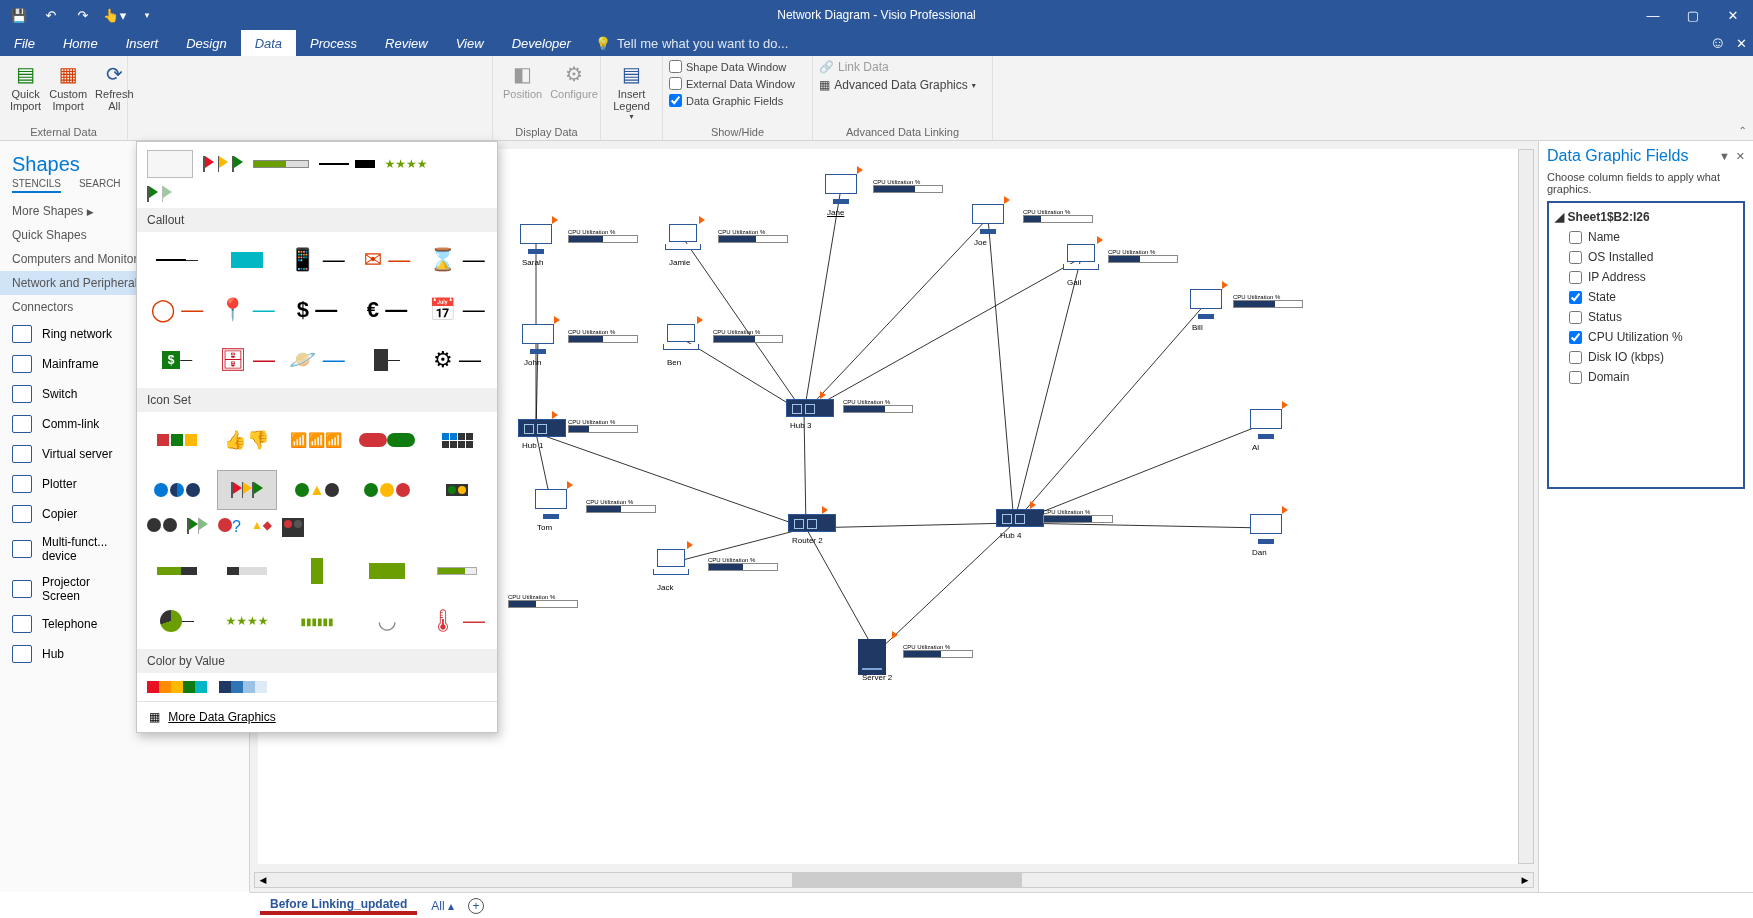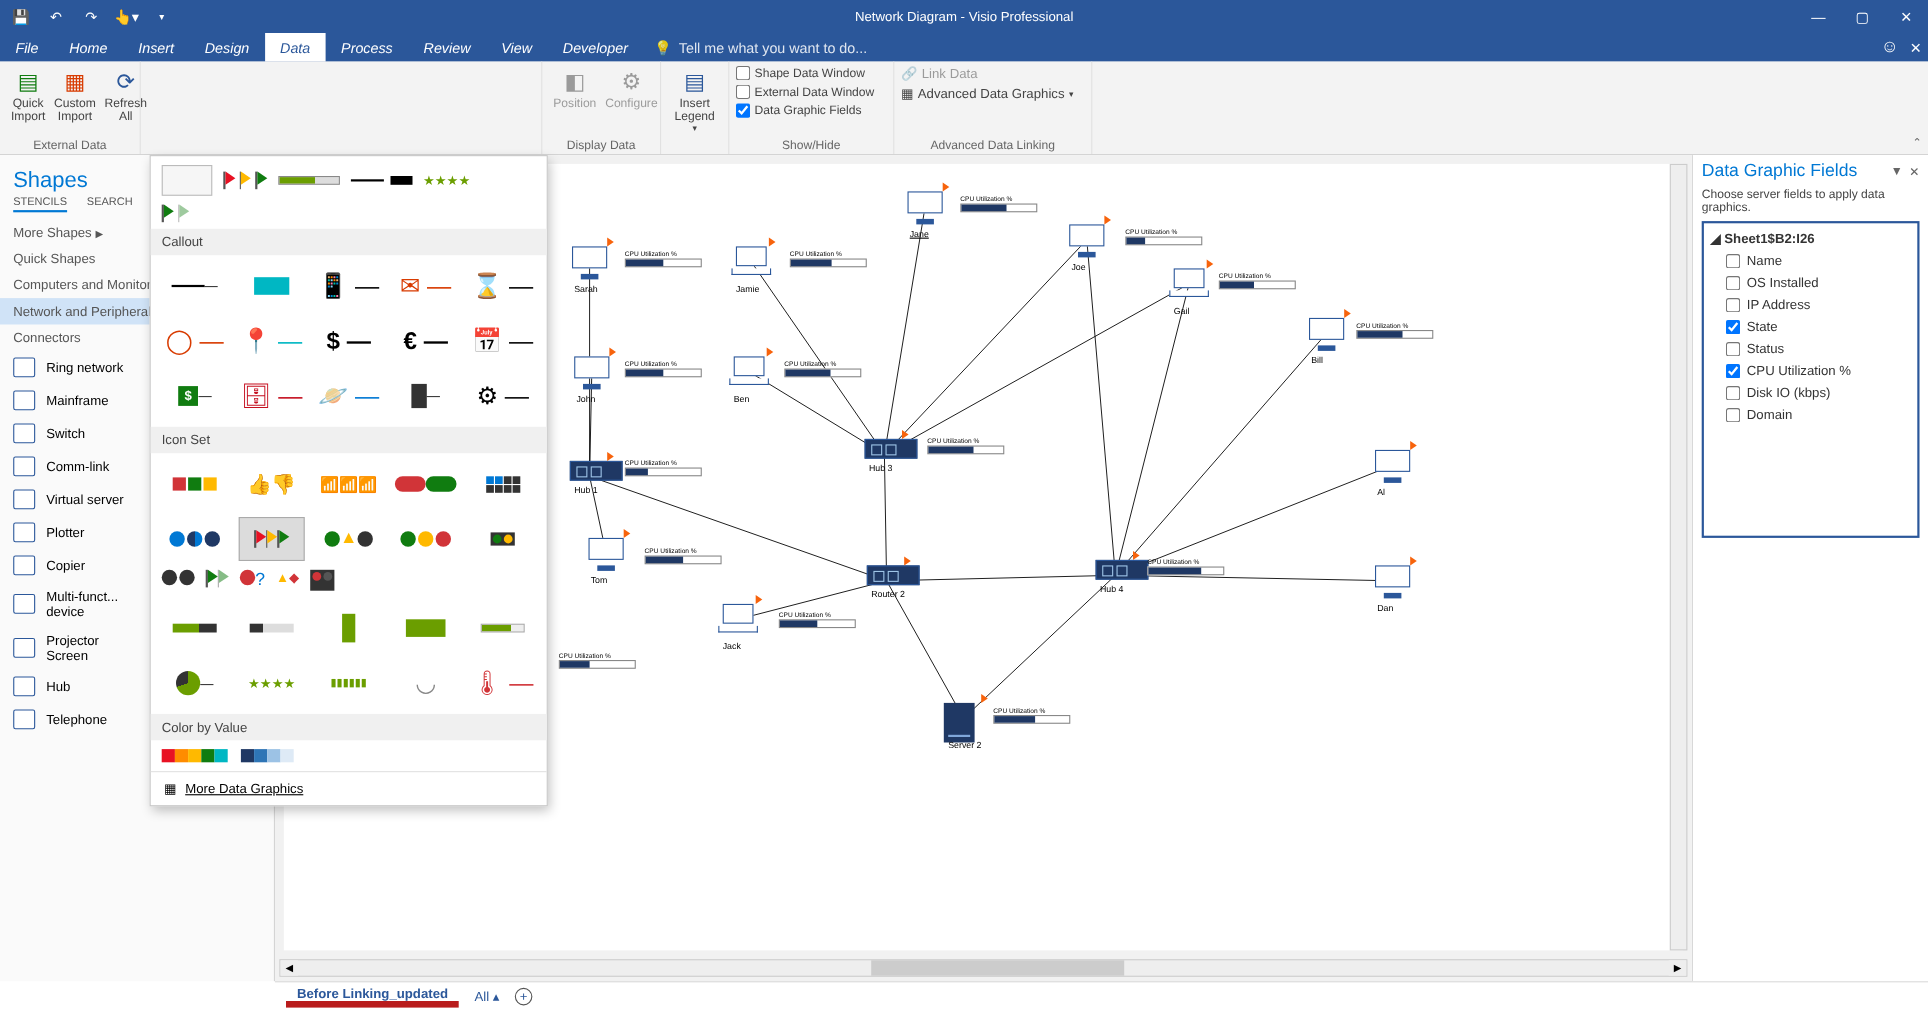--- a/index.html
+++ b/index.html
@@ -74,21 +74,21 @@
 .dgf-title { font-size: 16px; color: #0078d4; display: flex; align-items: center; }
 .dgf-title .acts { margin-left: auto; display: flex; gap: 6px; font-size: 11px; color: #666; }
 .dgf-desc { font-size: 11px; color: #444; margin: 6px 0; }
 .dgf-box { border: 2px solid #2b579a; padding: 4px 2px 100px 2px; }
 .dgf-src { font-weight: bold; padding: 3px 4px; }
 .dgf-field { display: flex; align-items: center; gap: 6px; padding: 3px 18px; }
 .dgf-field input { width: 13px; height: 13px; }
 
 
 .pagebar { height: 26px; display: flex; align-items: center; font-size: 12px; color: #2b579a; padding: 0 10px; gap: 14px; border-top: 1px solid #d4d4d4; background: #fff; }
-.pagebar .tabname { font-weight: 600; padding: 0 10px; border-bottom: 6px solid #b91c1c; }
+.pagebar .tabname { font-weight: 600; padding: 0 10px; border-bottom: 4px solid #b91c1c; }
 
 
 .flag { display: inline-block; width: 0; height: 0; border-top: 6px solid transparent; border-bottom: 6px solid transparent; }
 .flag.r { border-left: 9px solid #e81123; } .flag.y { border-left: 9px solid #ffb900; } .flag.g { border-left: 9px solid #107c10; }
 .flag-pole { display: inline-flex; align-items: flex-start; } .flag-pole::before { content: ""; width: 1.5px; height: 16px; background: #555; display: inline-block; }
 .sq { display:inline-block; width:12px; height:12px; }
 .dot { display:inline-block;width:14px;height:14px;border-radius:50%; }
 .pc-icon { width:36px; height:30px; position:relative; }
 .pc-icon .screen{position:absolute;left:2px;top:0;right:2px;height:20px;border:1.5px solid #2b579a;background:#fff;}
 .pc-icon .base{position:absolute;left:10px;right:10px;bottom:0;height:5px;background:#2b579a;}
@@ -295,35 +295,35 @@
 Screen</span>
           </div>
           <div class="shape-row" style="margin-left: auto; padding-right: 12px;">
             <div class="sicon"></div>
             <span>Bridge</span>
           </div>
         </div>
         <div style="display: flex;">
           <div class="shape-row">
             <div class="sicon"></div>
+            <span style="white-space:pre">Telephone</span>
+          </div>
+          <div class="shape-row" style="margin-left: auto; padding-right: 12px;">
+            <div class="sicon"></div>
+            <span>Cell phone</span>
+          </div>
+        </div>
+        <div style="display: flex;">
+          <div class="shape-row">
+            <div class="sicon"></div>
             <span style="white-space:pre">Hub</span>
           </div>
           <div class="shape-row" style="margin-left: auto; padding-right: 12px;">
             <div class="sicon"></div>
             <span>Modem</span>
-          </div>
-        </div>
-        <div style="display: flex;">
-          <div class="shape-row">
-            <div class="sicon"></div>
-            <span style="white-space:pre">Telephone</span>
-          </div>
-          <div class="shape-row" style="margin-left: auto; padding-right: 12px;">
-            <div class="sicon"></div>
-            <span>Cell phone</span>
           </div>
         </div>
       </div>
   </div>
 
   <div class="canvas">
     <div class="page" id="page">
       <svg class="links" id="links-svg" width="100%" height="100%">
           <line x1="278" y1="89" x2="278" y2="284" stroke="#000" stroke-width="0.8"></line>
           <line x1="280" y1="189" x2="278" y2="284" stroke="#000" stroke-width="0.8"></line>
@@ -571,21 +571,21 @@
   </div>
 
   <div class="dgf-pane">
     <div class="dgf-title">
       <span>Data Graphic Fields</span>
       <div class="acts">
         <span>▼</span>
         <span>✕</span>
       </div>
     </div>
-    <div class="dgf-desc">Choose server fields to apply data graphics.</div>
+    <div class="dgf-desc">Choose column fields to apply what graphics.</div>
     <div class="dgf-box">
       <div class="dgf-src">◢ <span>Sheet1$B2:I26</span></div>
       <div id="dgf-fields">
           <label class="dgf-field">
             <input type="checkbox" style="">
             <span>Name</span>
           </label>
           <label class="dgf-field">
             <input type="checkbox" style="">
             <span>OS Installed</span>

